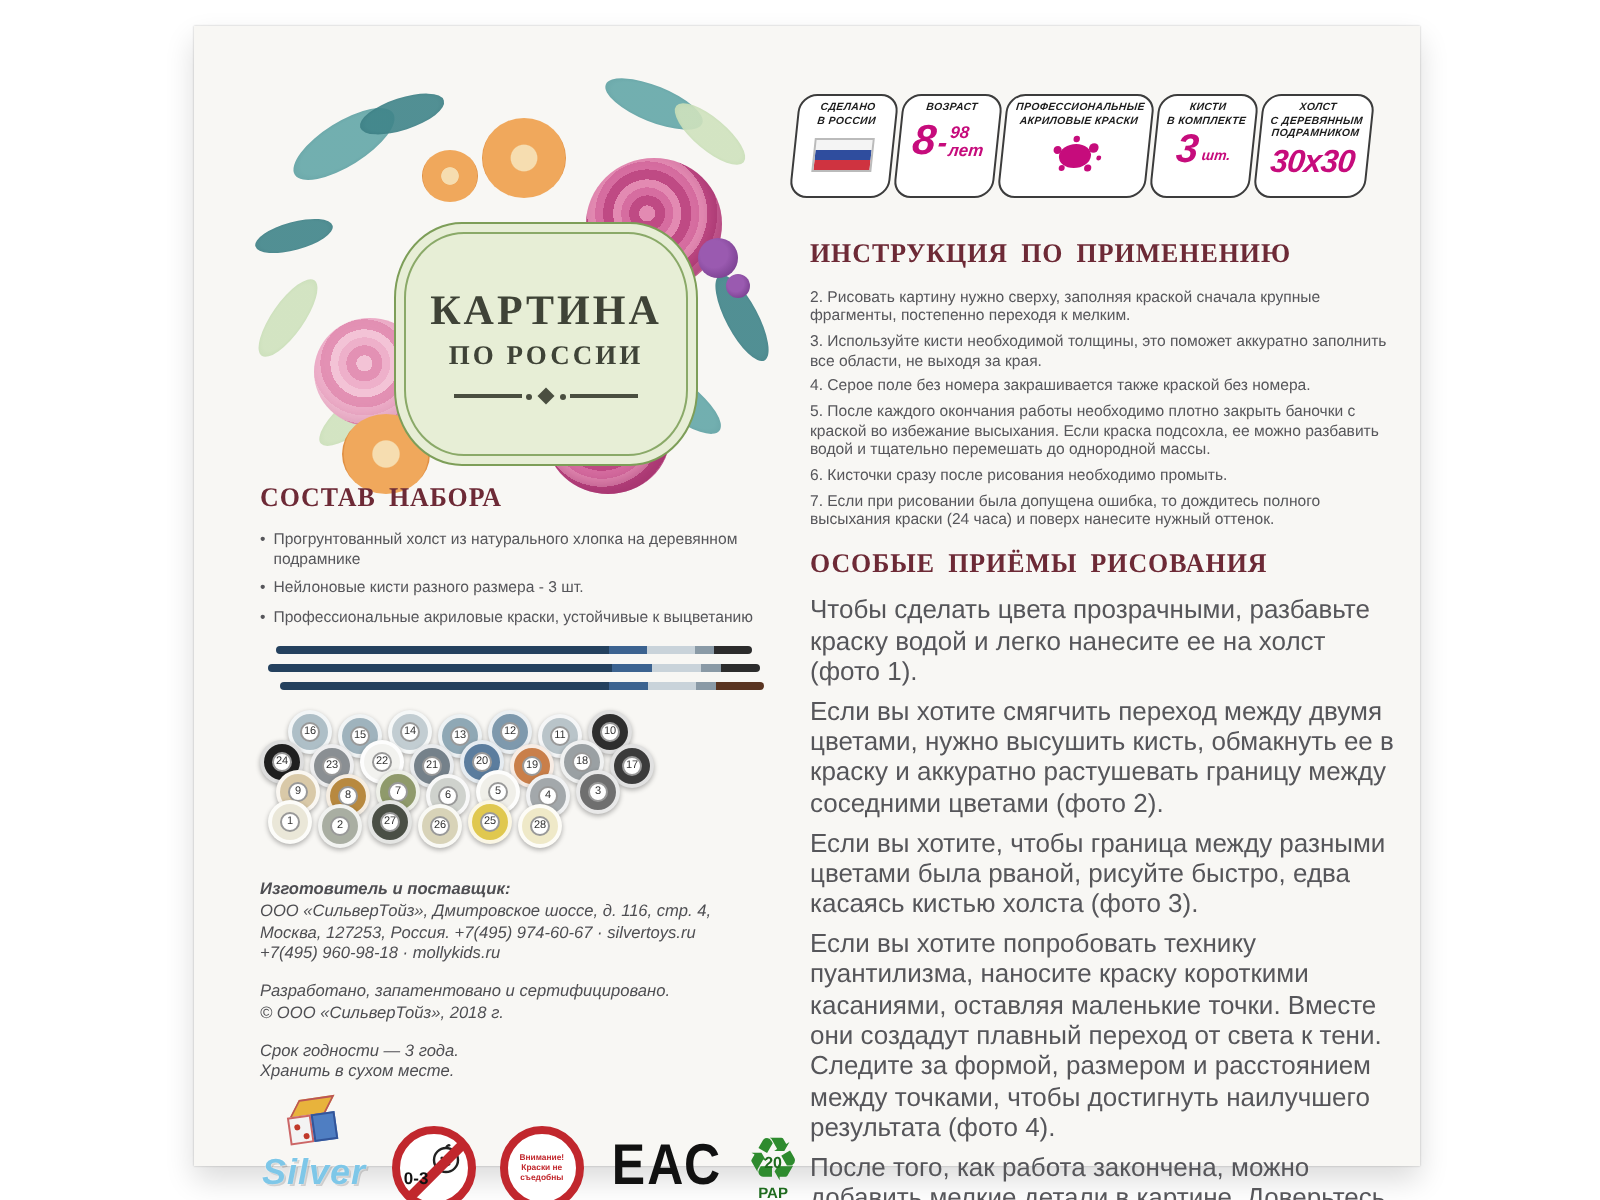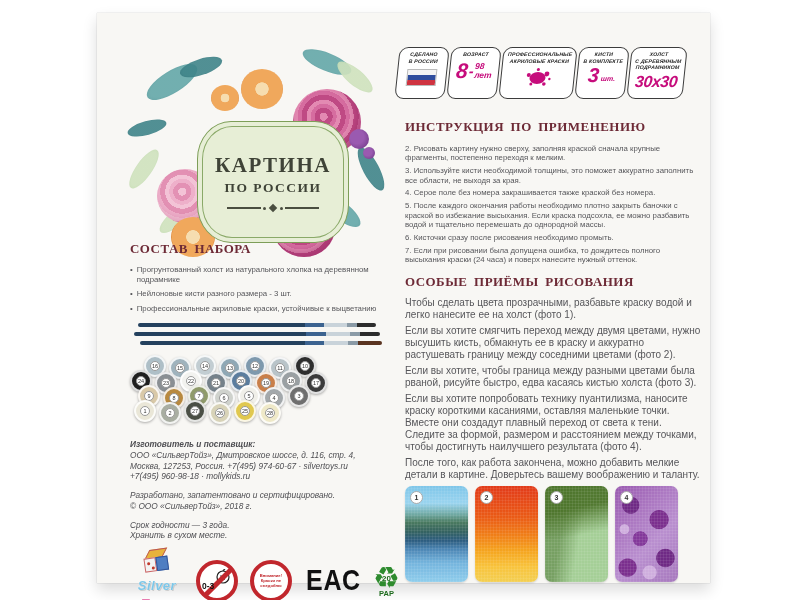--- a/index.html
+++ b/index.html
@@ -29,21 +29,21 @@
   .age-8 { font-size:21px; }
   .age-dash { font-size:14px; margin:0 1px; }
   .age-stack { display:flex; flex-direction:column; line-height:1; font-size:8.5px; align-items:flex-start; }
   .splat { margin-top:3px; }
   .count-val { display:flex; align-items:flex-end; margin-top:2px; font-style:italic; font-weight:bold; }
   .count-3 { font-size:20px; line-height:.9; }
   .count-unit { font-size:7px; margin-left:2px; margin-bottom:2px; }
   .size-val { font-size:16px; font-weight:bold; font-style:italic; margin-top:2px; letter-spacing:-.5px; }
 
   
-  .wreath { position:absolute; left:18px; top:28px; width:275px; height:205px; }
+  .wreath { position:absolute; left:18px; top:18px; width:275px; height:205px; }
   .leaf { position:absolute; background:radial-gradient(ellipse at 50% 50%, #63a7a8 0 60%, #4e8f93 100%); border-radius:50%; opacity:.9; }
   .leaf.pale { background:radial-gradient(ellipse at 50% 50%, #cfe2bd 0 60%, #b7d4a4 100%); }
   .leaf.dark { background:radial-gradient(ellipse at 50% 50%, #3f8489 0 60%, #2f6d74 100%); }
   .rose { position:absolute; border-radius:50%;
     background:repeating-radial-gradient(circle at 45% 42%, #e38ab2 0 4px, #bf4a84 4px 9px, #d66da0 9px 13px);
     box-shadow:inset -4px -5px 8px rgba(140,30,90,.45); }
   .rose.light {
     background:repeating-radial-gradient(circle at 45% 42%, #f3c3d6 0 4px, #e391b4 4px 9px, #eeb0ca 9px 13px);
     box-shadow:inset -4px -5px 8px rgba(200,110,150,.4); }
   .bloom { position:absolute; border-radius:50%;
@@ -88,21 +88,21 @@
   .manufacturer .bold { font-weight:bold; }
   .m-block { white-space:pre-line; margin-bottom:8px; }
 
   .logos { display:flex; align-items:center; margin-top:6px; }
   .st-logo { width:92px; text-align:center; position:relative; }
   .st-cube { width:26px; height:26px; margin:0 auto 1px; position:relative; transform:rotate(-8deg); }
   .st-cube .c-top { position:absolute; left:4px; top:0; width:18px; height:9px; background:#e8b33c; transform:skewX(-35deg); border:1px solid #b55; }
   .st-cube .c-left { position:absolute; left:0; top:8px; width:12px; height:14px; background:#f3f3f3; border:1px solid #c66; }
   .st-cube .c-right { position:absolute; left:12px; top:8px; width:12px; height:14px; background:#4f7ec2; border:1px solid #359; }
   .st-dot { position:absolute; width:3px; height:3px; border-radius:50%; background:#c0392b; }
-  .st-text { font-size:13px; font-weight:bold; font-style:italic; letter-spacing:.5px;
+  .st-text { font-size:18px; font-weight:bold; font-style:italic; letter-spacing:.5px;
     text-shadow:0 0 1px #fff, 1px 1px 0 rgba(0,0,0,.15); }
   .st-silver { color:#7ec7e8; }
   .st-toys { color:#e87bb0; }
   .warn-circle { width:42px; height:42px; border-radius:50%; border:4px solid #c1272d; background:#fff;
     position:relative; margin-left:12px; flex-shrink:0; display:flex; align-items:center; justify-content:center; }
   .warn-circle .slash { position:absolute; left:-2px; top:16px; width:40px; height:4.5px; background:#c1272d; transform:rotate(-45deg); }
   .age03 { position:absolute; left:2px; bottom:7px; font-size:8.5px; font-weight:bold; color:#111; z-index:2; }
   .babyface { position:absolute; right:3px; top:4px; }
   .warn-text { font-size:4.2px; color:#c1272d; font-weight:bold; text-align:center; line-height:1.3; white-space:pre-line; }
   .eac { font-size:25px; font-weight:bold; color:#111; letter-spacing:1px; margin-left:14px;
@@ -111,21 +111,21 @@
   .recycle-tri { font-size:30px; color:#2e8b2e; line-height:1; }
   .recycle-num { position:absolute; left:0; right:0; top:11px; font-size:8px; font-weight:bold; color:#1e6b1e; }
   .recycle-code { font-size:7.5px; font-weight:bold; color:#1e6b1e; margin-top:-4px; }
 
   
   .right-col { position:absolute; left:308px; top:106px; width:296px; }
   .instr-list { margin-top:9px; }
   .instr-item { font-size:7.8px; color:#56565a; line-height:1.2; margin-bottom:3.5px; }
   .tech-heading { margin-top:10px; }
   .tech-paras { margin-top:7px; }
-  .tech-para { font-size:10px; color:#56565a; line-height:1.18; margin-bottom:4.5px; }
+  .tech-para { font-size:13px; color:#56565a; line-height:1.18; margin-bottom:4.5px; }
 
   .photos { display:flex; margin-top:6px; }
   .photo { width:63px; height:96px; border-radius:7px; margin-right:7px; position:relative;
     box-shadow:0 1px 2px rgba(0,0,0,.15); overflow:hidden; }
   .photo::after { content:""; position:absolute; inset:0;
     background:repeating-linear-gradient(0deg, rgba(255,255,255,.07) 0 1px, transparent 1px 3px),
                repeating-linear-gradient(90deg, rgba(255,255,255,.07) 0 1px, transparent 1px 3px); }
   .photo-chip { position:absolute; left:5px; top:5px; width:13px; height:13px; border-radius:50%;
     background:#fff; border:.5px solid #aaa; font-size:7px; font-weight:bold; color:#333;
     display:flex; align-items:center; justify-content:center; z-index:2; }

